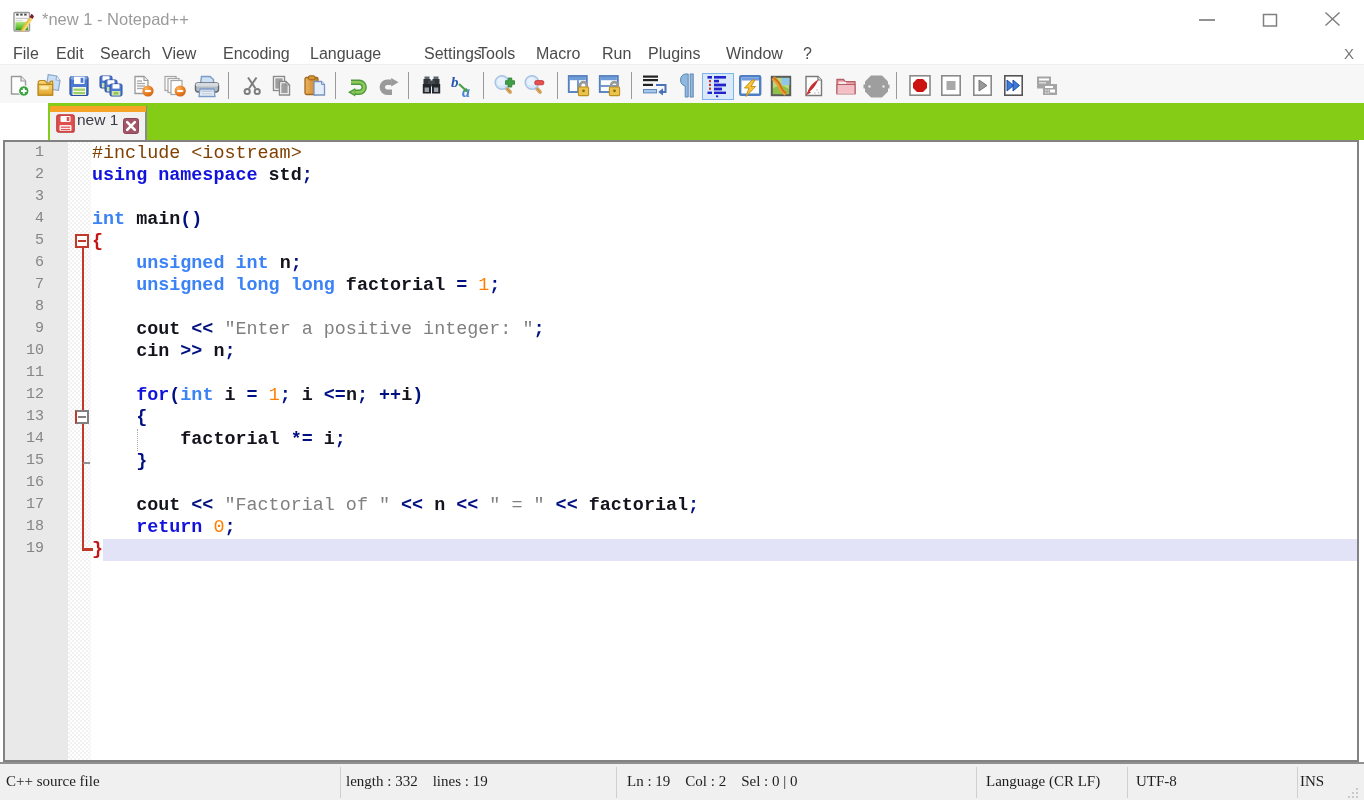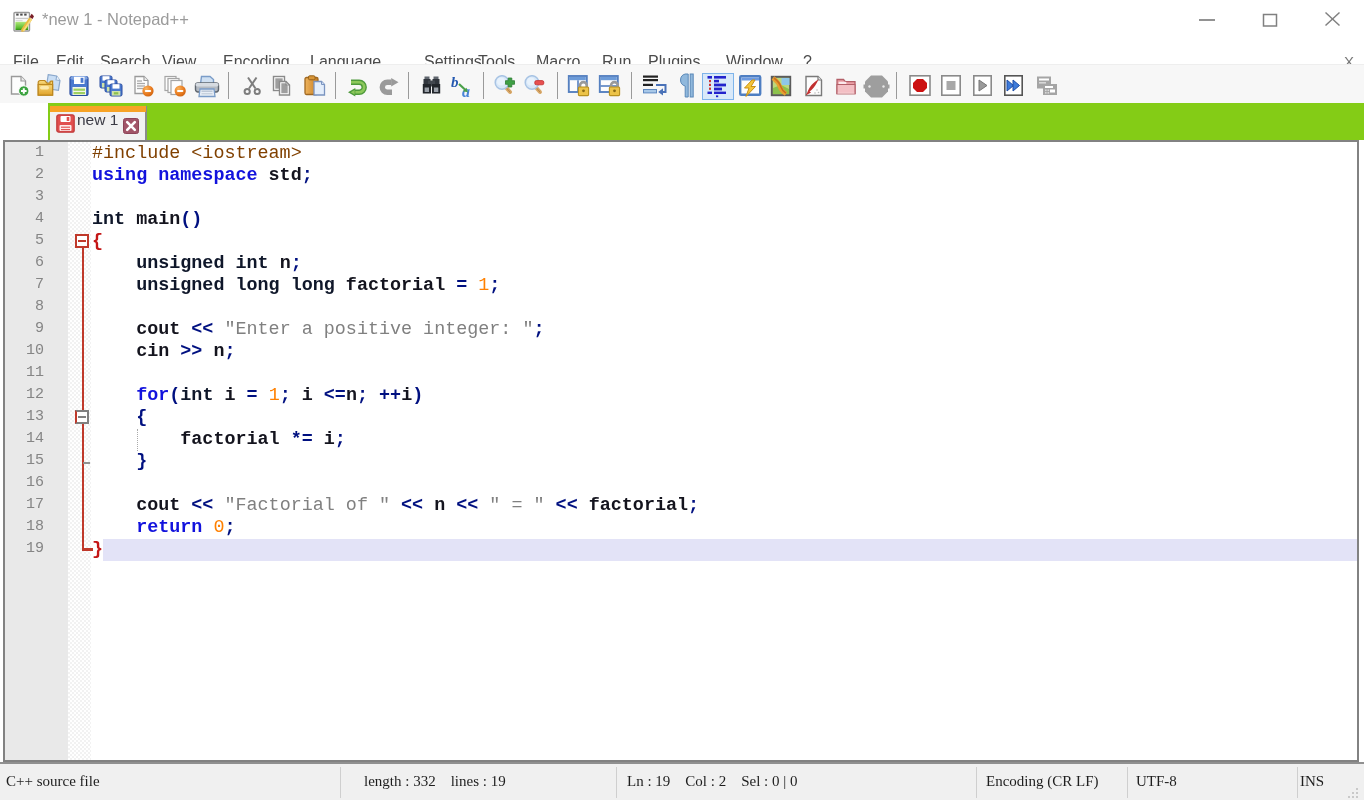--- a/index.html
+++ b/index.html
@@ -7,21 +7,21 @@
   font-family:"Liberation Sans",sans-serif; }
 #root { position:relative; width:1364px; height:800px; }
 .abs { position:absolute; }
 
 
 #title { position:absolute; left:42px; top:10px; font-size:16.5px; color:#9b9b9b; }
 #npicon { position:absolute; left:12px; top:9px; }
 .winbtn { position:absolute; color:#777; }
 
 
-.menu { position:absolute; top:45px; font-size:16px; color:#4b4b4b;margin-top:8px; }
+.menu { position:absolute; top:45px; font-size:16px; color:#4b4b4b; }
 
 
 #toolbar { position:absolute; left:0; top:64px; width:1364px; height:39px;
   background:#f7f7f7; border-top:1px solid #eee; }
 .tbsep { position:absolute; top:7px; width:1px; height:27px; background:#9a9a9a; }
 .ticon { position:absolute; top:8px; }
 
 
 #tabbar { position:absolute; left:0; top:103px; width:1364px; height:37px; background:#84cc16;margin-left:48px; }
 #tab { position:absolute; left:2px; top:3px; width:97px; height:34px;
@@ -36,21 +36,21 @@
   font-family:"Liberation Mono",monospace; font-size:15px; line-height:22px;
   color:#858585; text-align:right; padding:0px 24px 0 0; }
 #fold { position:absolute; left:63px; top:0; width:23px; height:618px;
   background-image:conic-gradient(#f2f2f2 90deg,#fff 90deg 180deg,#f2f2f2 180deg 270deg,#fff 270deg);
   background-size:4px 4px; }
 #curline { position:absolute; left:98px; top:397px; right:0; height:22px; background:#e3e3f7; }
 #code { position:absolute; left:86px; top:1px; font-family:"Liberation Mono",monospace;
   font-size:18.4px; line-height:22px; font-weight:bold; color:#14141e; }
 #code pre { font-family:inherit; padding-left:1px; }
 .k { color:#1212dd; }
-.t { color:#0f172a; }
+.t { color:#3b82f6; }
 .o { color:#001080; }
 .p { color:#804000; font-weight:normal; }
 .s { color:#808080; font-weight:normal; }
 .n { color:#ff8000; font-weight:normal; }
 .b { color:#c41616; }
 #guide { position:absolute; left:132px; top:287px; height:22px; width:1px;
   border-left:1px dotted #aaa; }
 .fline { position:absolute; background:#c0392b; }
 .fbox { position:absolute; width:14px; height:14px; background:#fff; }
 
@@ -433,25 +433,25 @@
 
     cout <span class="o">&lt;&lt;</span> <span class="s">"Factorial of "</span> <span class="o">&lt;&lt;</span> n <span class="o">&lt;&lt;</span> <span class="s">" = "</span> <span class="o">&lt;&lt;</span> factorial<span class="o">;</span>
     <span class="k">return</span> <span class="n">0</span><span class="o">;</span>
 <span class="b">}</span></pre>
       </div>
 </div>
 
 <div id="status">
   <div class="st" style="left:6px;">C++ source file</div>
   <div class="stsep" style="left:340px;"></div>
-  <div class="st" style="left:364px;">length : 332&nbsp;&nbsp;&nbsp;&nbsp;lines : 19</div>
+  <div class="st" style="left:346px;">length : 332&nbsp;&nbsp;&nbsp;&nbsp;lines : 19</div>
   <div class="stsep" style="left:616px;"></div>
   <div class="st" style="left:627px;">Ln : 19&nbsp;&nbsp;&nbsp;&nbsp;Col : 2&nbsp;&nbsp;&nbsp;&nbsp;Sel : 0 | 0</div>
   <div class="stsep" style="left:976px;"></div>
-  <div class="st" style="left:986px;">Encoding (CR LF)</div>
+  <div class="st" style="left:986px;">Language (CR LF)</div>
   <div class="stsep" style="left:1127px;"></div>
   <div class="st" style="left:1136px;">UTF-8</div>
   <div class="stsep" style="left:1297px;"></div>
   <div class="st" style="left:1300px;">INS</div>
   <svg class="abs" style="left:1348px; top:24px;" width="12" height="12" viewBox="0 0 12 12">
     <g fill="#c9c9c9">
           <rect x="8" y="0" width="2" height="2"></rect>
           <rect x="8" y="4" width="2" height="2"></rect>
           <rect x="8" y="8" width="2" height="2"></rect>
           <rect x="4" y="4" width="2" height="2"></rect>

